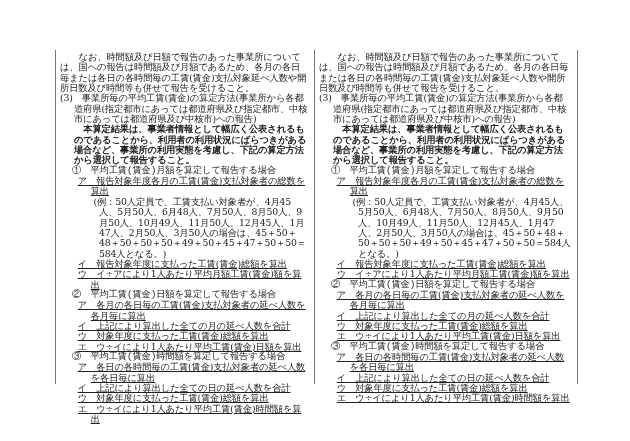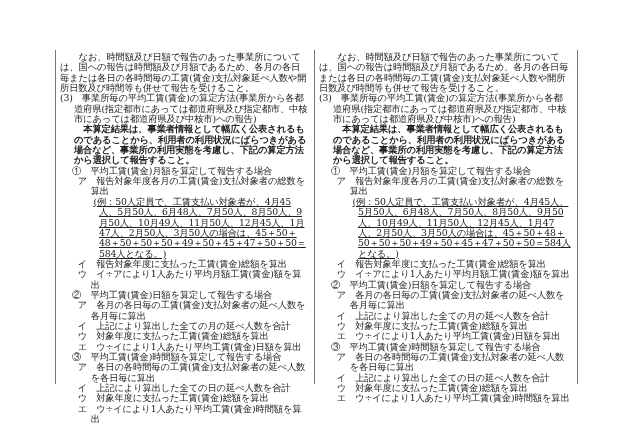--- a/index.html
+++ b/index.html
@@ -5,23 +5,23 @@
   html, body { margin:0; padding:0; background:#ffffff; }
   body { width:630px; height:441px; position:relative; overflow:hidden;
          font-family:"DejaVu Serif","Liberation Serif",serif; color:#222; }
   .col { position:absolute; top:50px; height:334px; }
   .col-left { left:55px; width:258px; border-left:1px solid #777; }
   .col-right { left:314px; width:262px; border-left:1px solid #777; border-right:1px solid #777; }
   .inner { position:absolute; top:2px; left:4px; right:6px; font-size:9.3px; line-height:10.35px; letter-spacing:-0.15px; }
   .p { margin:0; white-space:normal; }
   .indent1 { text-indent:2em; }
   .sec { padding-left:1.5em; text-indent:-1.5em; }
-  .sub1 { padding-left:2.5em; text-indent:-1.2em; }
-  .sub2 { padding-left:3.3em; text-indent:-1.4em; }
-  .ex { padding-left:4.2em; text-indent:-0.6em;text-decoration:underline; }
+  .sub1 { padding-left:2.5em; text-indent:-1.2em;font-family:Liberation Mono, monospace; }
+  .sub2 { padding-left:3.3em; text-indent:-1.4em;text-decoration:underline; }
+  .ex { padding-left:4.2em; text-indent:-0.6em; }
   .body-indent { text-indent:1em; padding-left:1.5em;font-weight:bold; }
 </style>
 </head>
 <body>
 
 <div class="col col-left">
   <div class="inner">
     <p class="p indent1">なお、時間額及び日額で報告のあった事業所については、国への報告は時間額及び月額であるため、各月の各日毎または各日の各時間毎の工賃(賃金)支払対象延べ人数や開所日数及び時間等も併せて報告を受けること。</p>
     <p class="p sec">(3)　事業所毎の平均工賃(賃金)の算定方法(事業所から各都道府県(指定都市にあっては都道府県及び指定都市、中核市にあっては都道府県及び中核市)への報告)</p>
     <p class="p body-indent">本算定結果は、事業者情報として幅広く公表されるものであることから、利用者の利用状況にばらつきがある場合など、事業所の利用実態を考慮し、下記の算定方法から選択して報告すること。</p>

